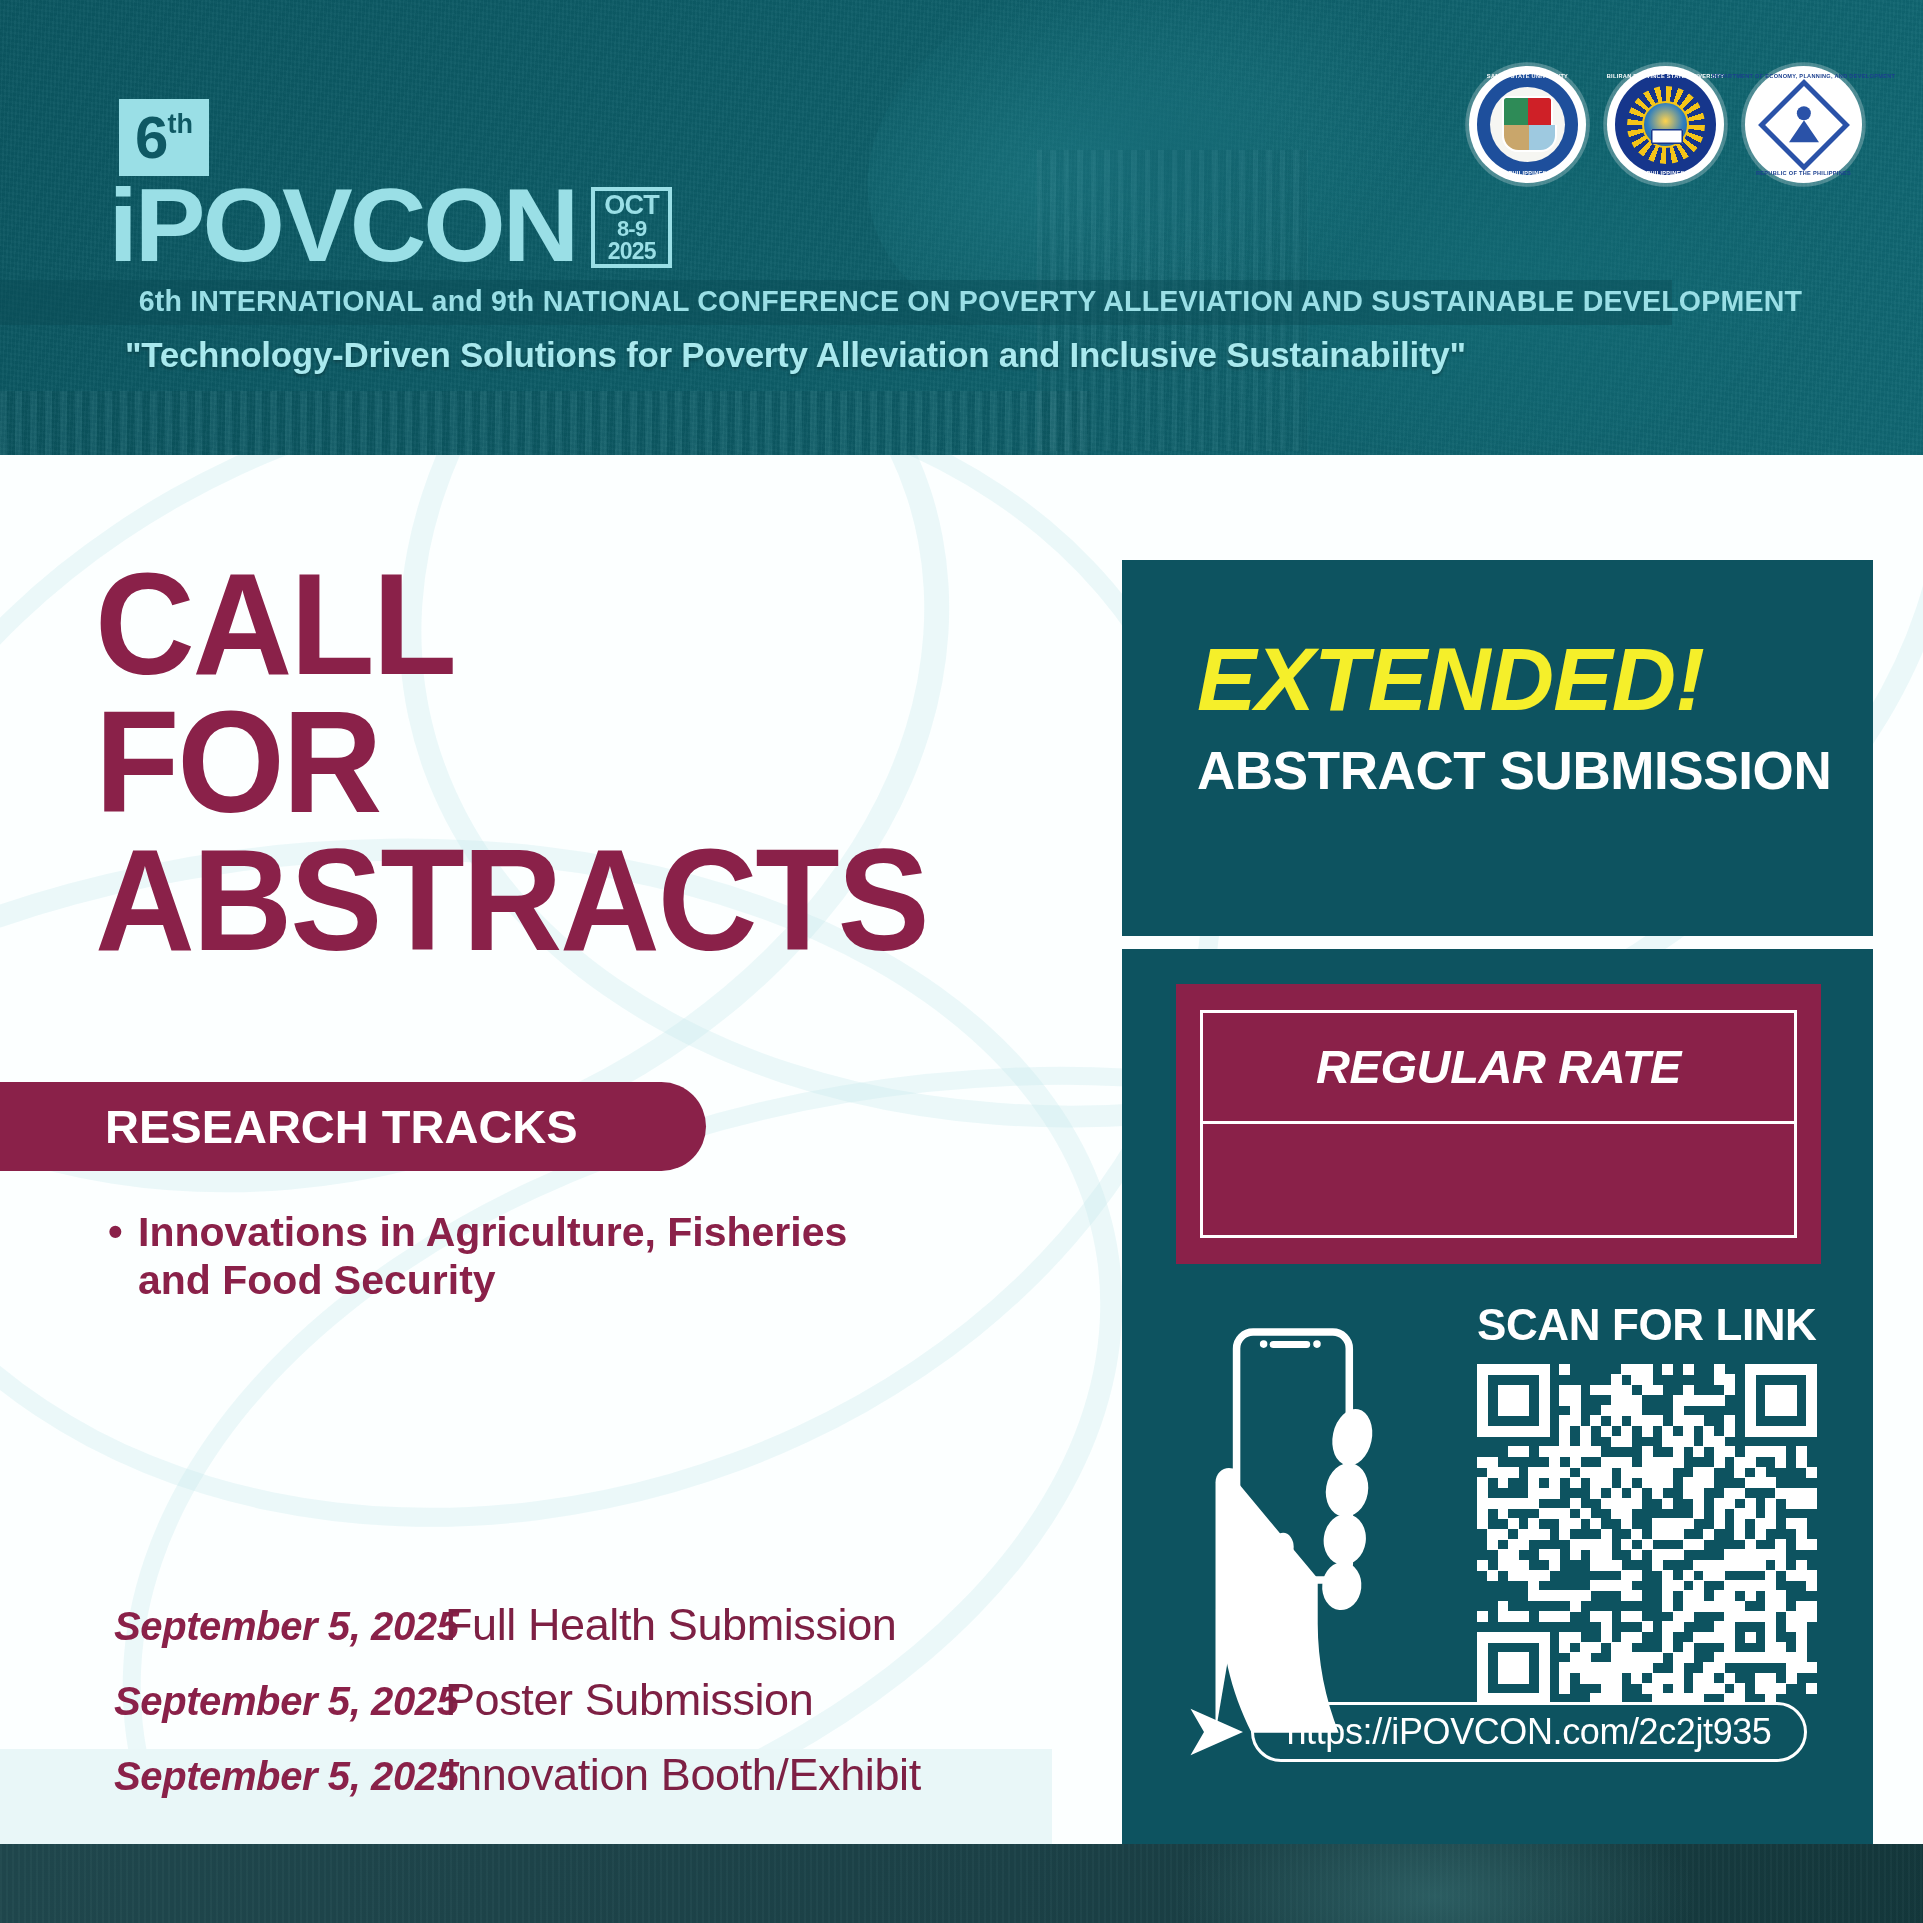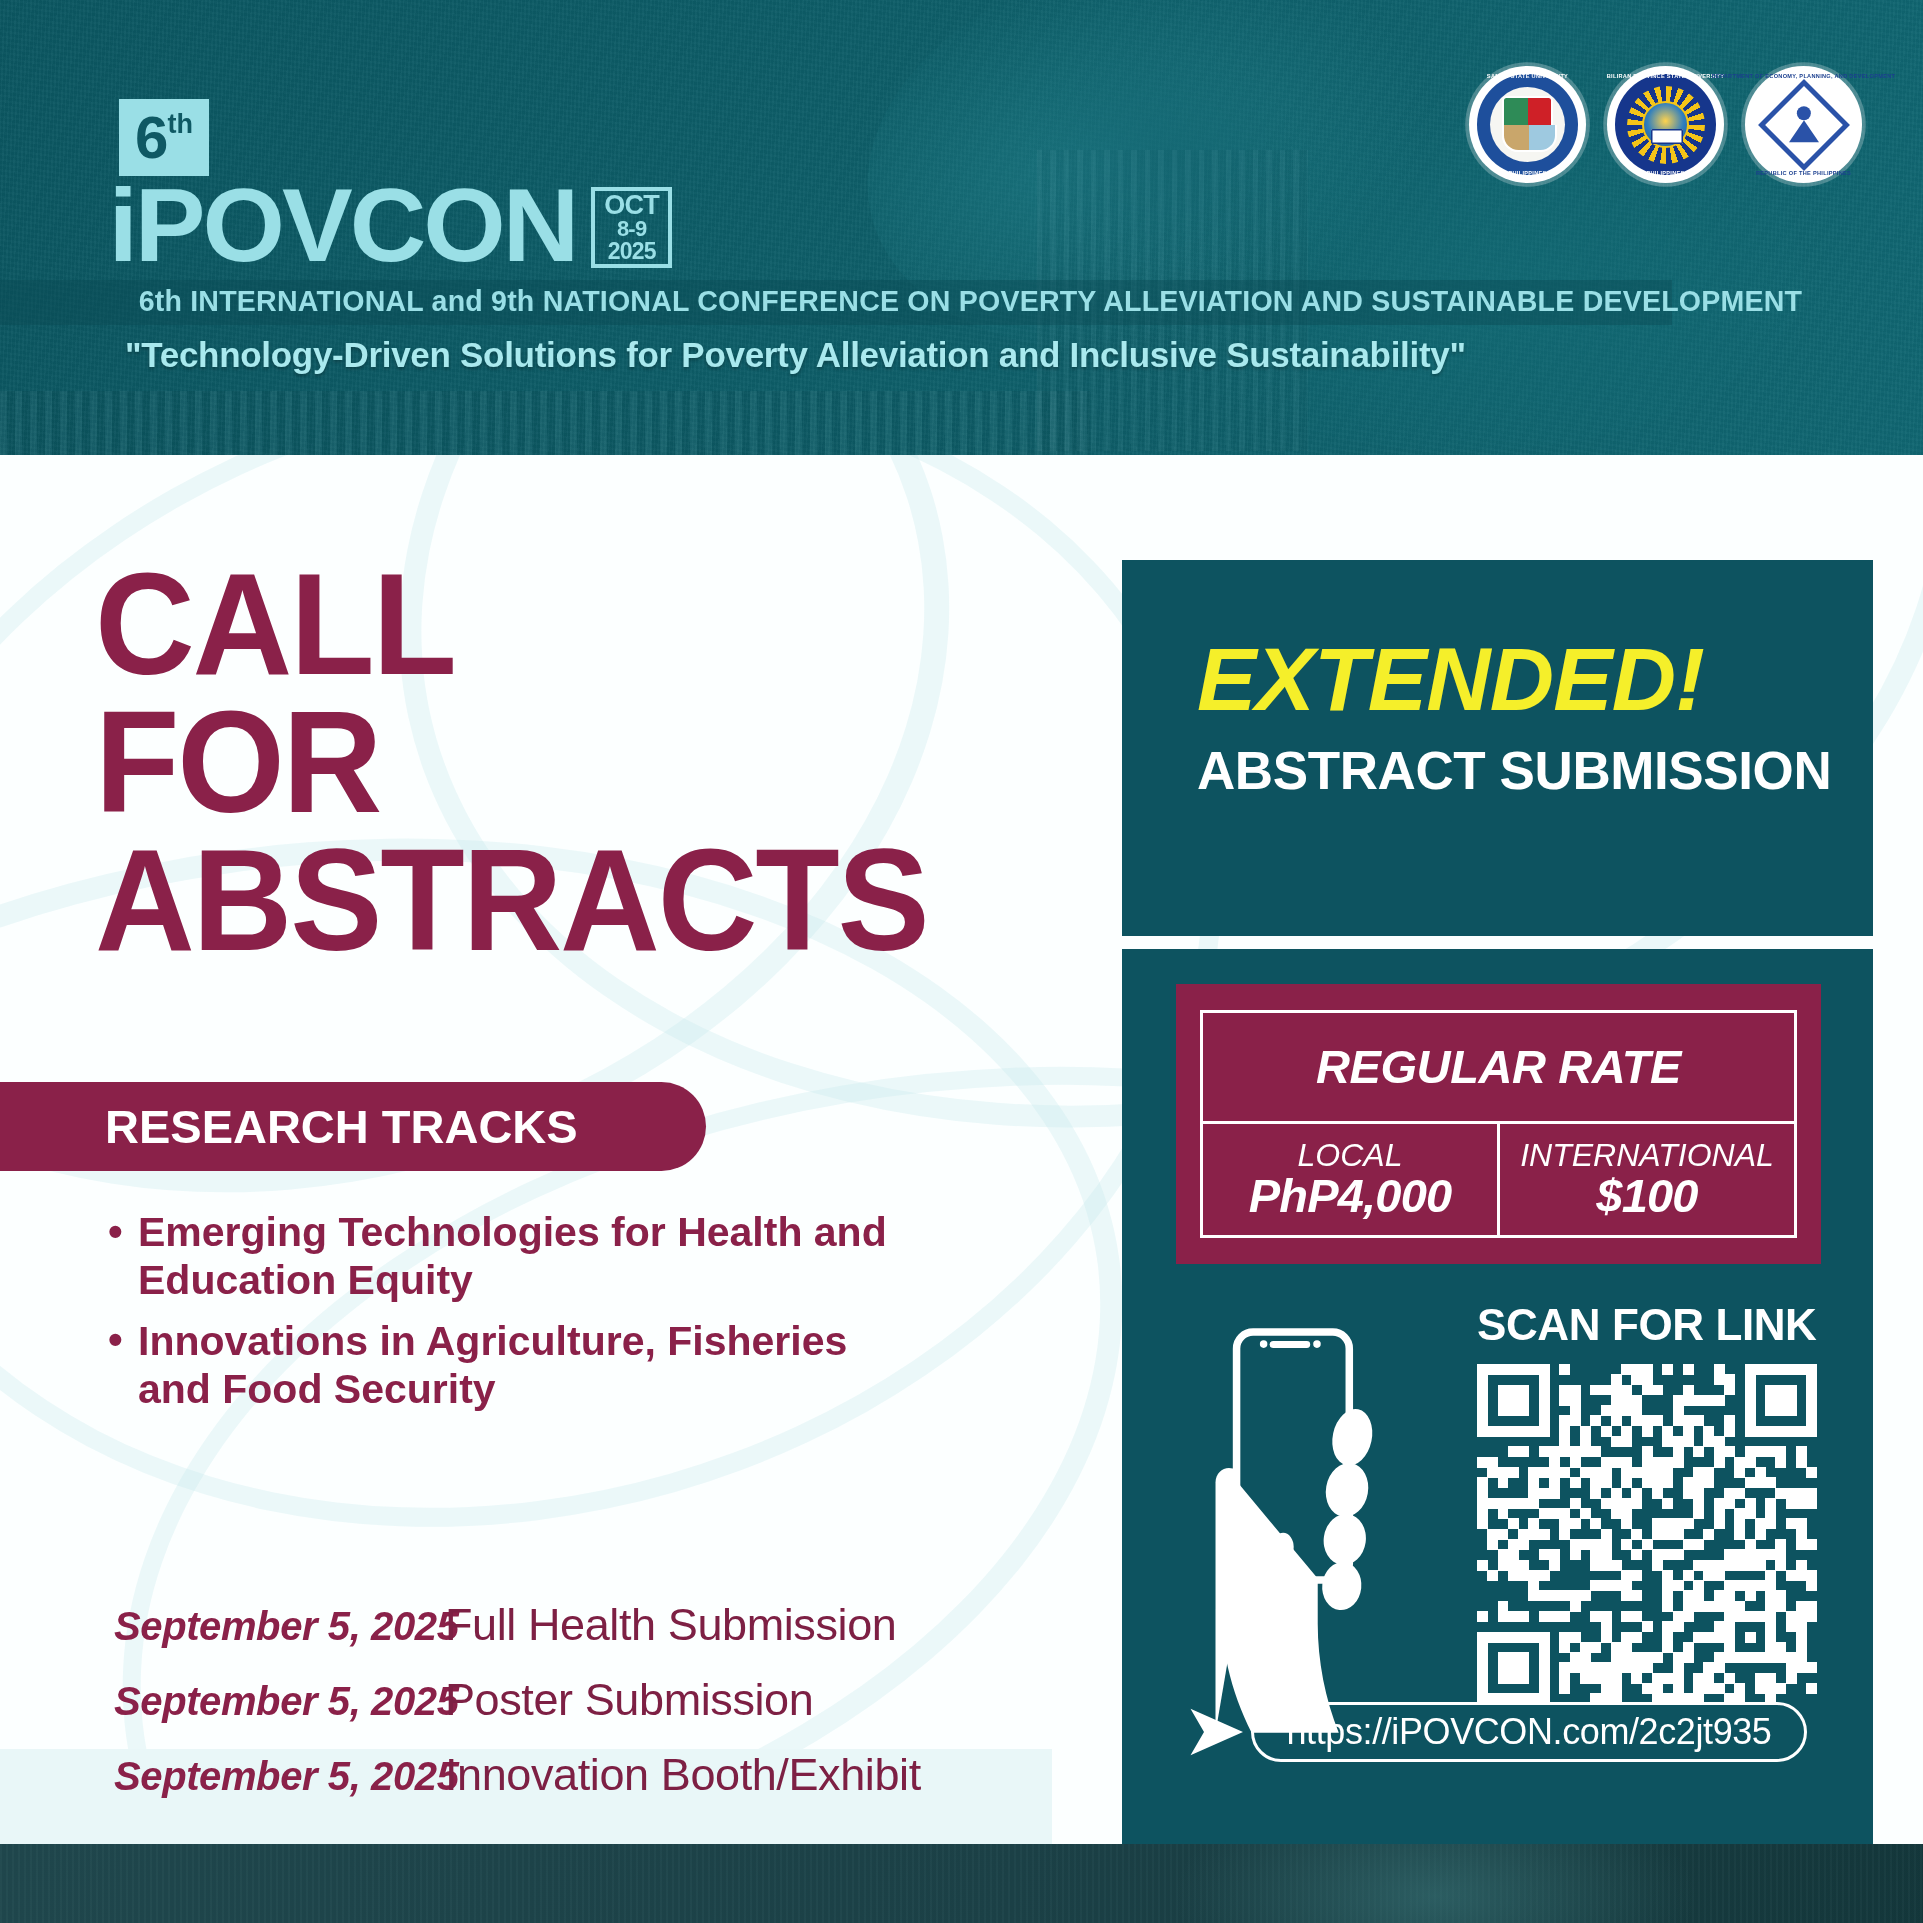--- a/index.html
+++ b/index.html
@@ -431,21 +431,20 @@
     <div>CALL</div>
     <div>FOR</div>
     <div>ABSTRACTS</div>
   </div>
 
   <div class="pill" id="pill-tracks">
     <span>RESEARCH TRACKS</span>
   </div>
 
   <ul id="tracks-list">
-    <li>Emerging Technologies for Health and Education Equity</li>
     <li>Innovations in Agriculture, Fisheries and Food Security</li>
   </ul>
 
 
   <div id="hl-strip"></div>
 
   <div id="dates-rows">
     <div class="date-row">
       <span class="d">September 5, 2025</span>
       <span class="t">Full Health Submission</span>
@@ -463,30 +462,20 @@
   <div id="panel-top"></div>
   <div id="extended">EXTENDED!</div>
   <div id="abs-sub">ABSTRACT SUBMISSION</div>
 
   <div id="panel-bottom"></div>
 
   <div id="rate-box">
     <div id="rate-inner">
       <div id="rate-head">
         <span>REGULAR RATE</span>
-      </div>
-      <div id="rate-cells">
-        <div class="rate-cell left">
-          <span class="lbl">LOCAL</span>
-          <span class="val">PhP4,000</span>
-        </div>
-        <div class="rate-cell">
-          <span class="lbl">INTERNATIONAL</span>
-          <span class="val">$100</span>
-        </div>
       </div>
     </div>
   </div>
 
   <div id="scan-label">SCAN FOR LINK</div>
 
   <svg id="phone-hand" viewBox="0 0 330 560">
     <rect x="42" y="12" width="150" height="330" rx="22" ry="22" fill="none" stroke="#fff" stroke-width="10"></rect>
     <rect x="86" y="24" width="54" height="9" rx="4.5" fill="#fff"></rect>
     <circle cx="78" cy="28" r="5" fill="#fff"></circle>

